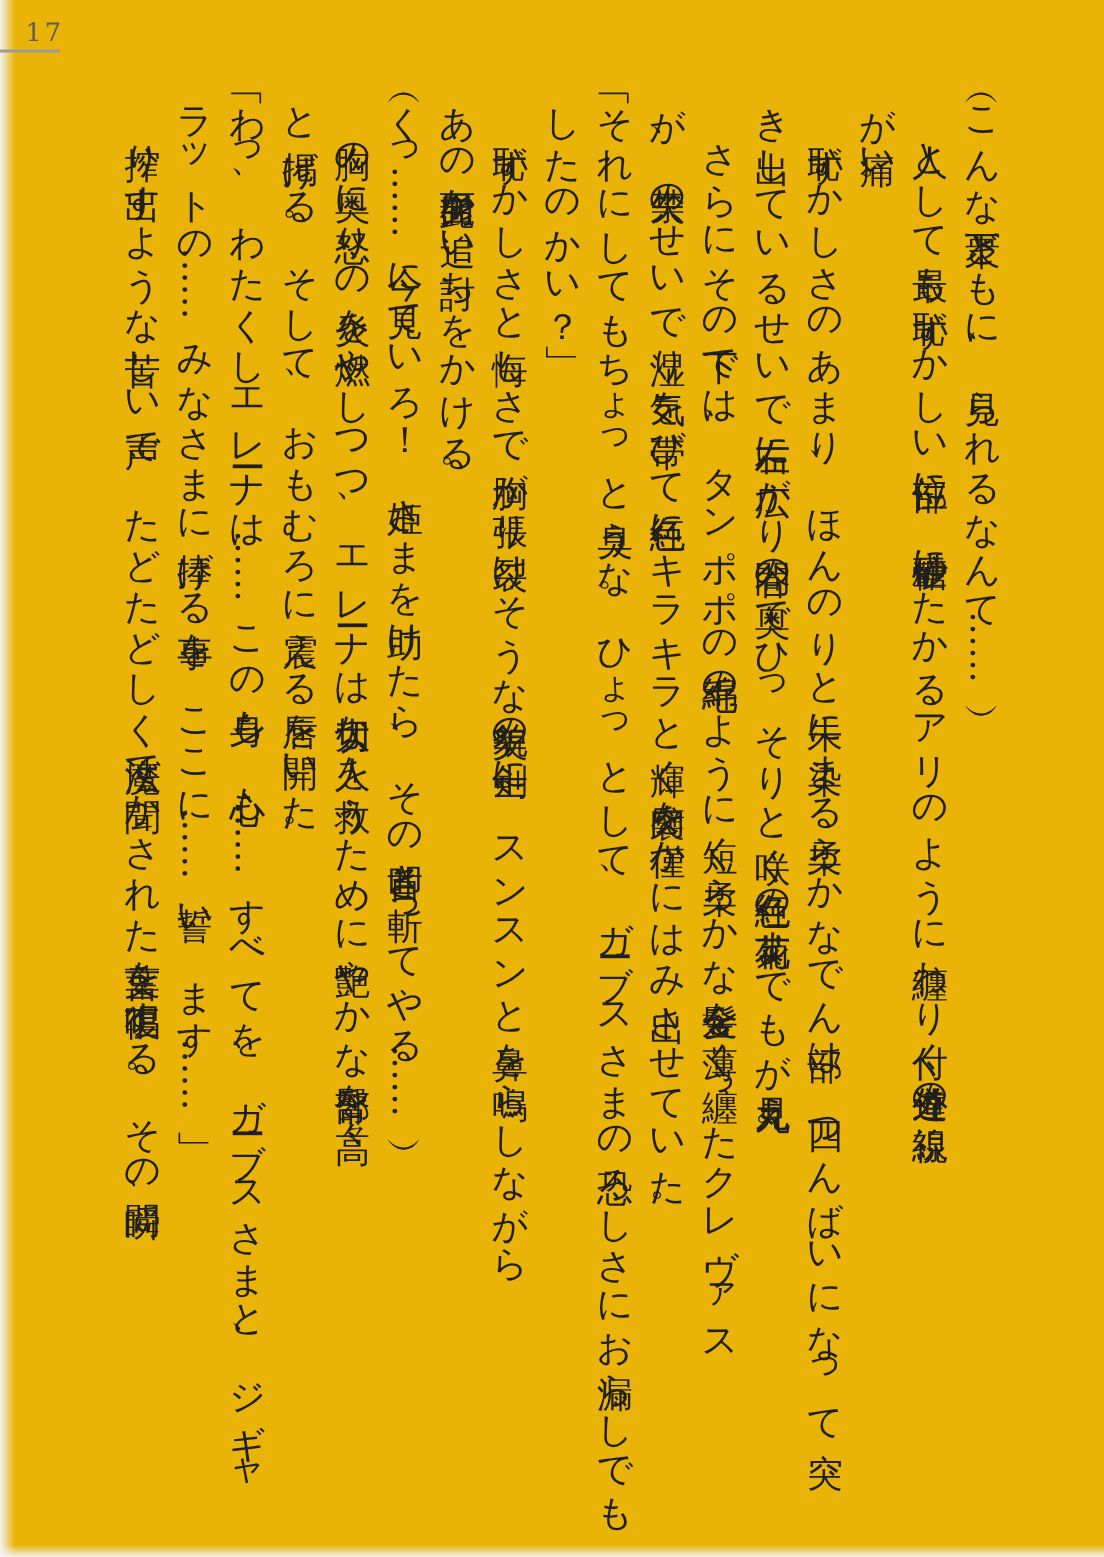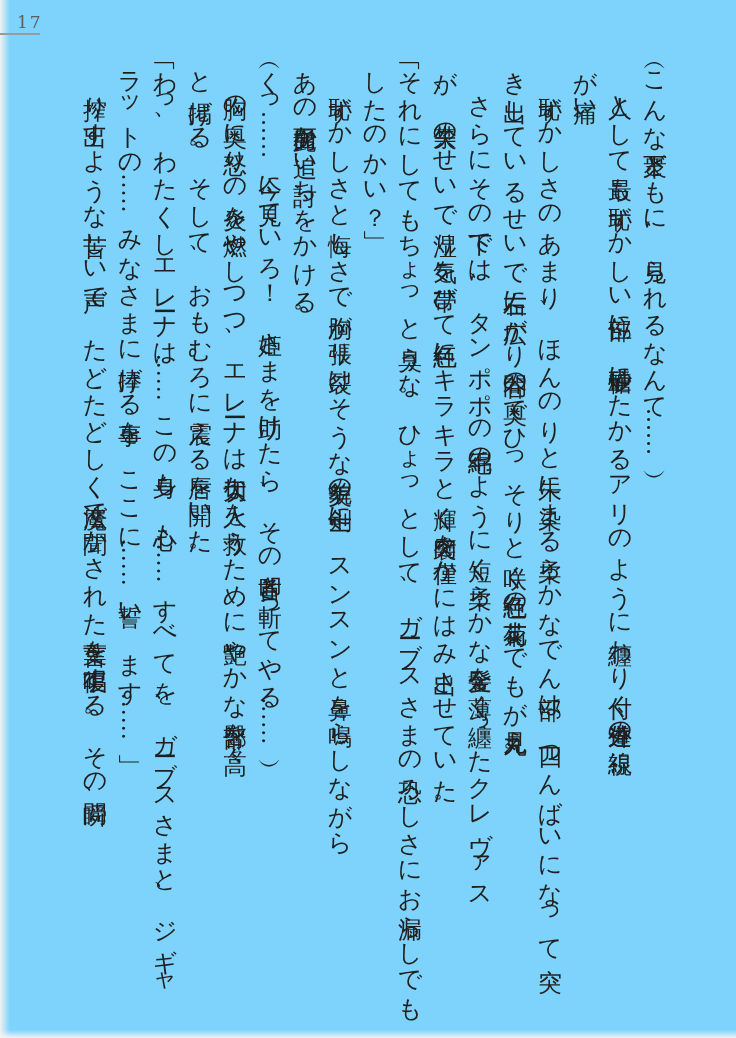--- a/index.html
+++ b/index.html
@@ -4,21 +4,21 @@
 <style>
   html, body {
     margin: 0;
     padding: 0;
     background: #ffffff;
   }
   .page {
     position: relative;
     width: 736px;
     height: 1038px;
-    background: #7dd3fc;
+    background: #eab308;
     overflow: hidden;
     font-family: "DejaVu Serif", "Liberation Serif", serif;
   }
   
   .page::before {
     content: "";
     position: absolute;
     left: 0; top: 0; bottom: 0;
     width: 10px;
     background: linear-gradient(to right, #f1f1f1, rgba(255,255,255,0));

